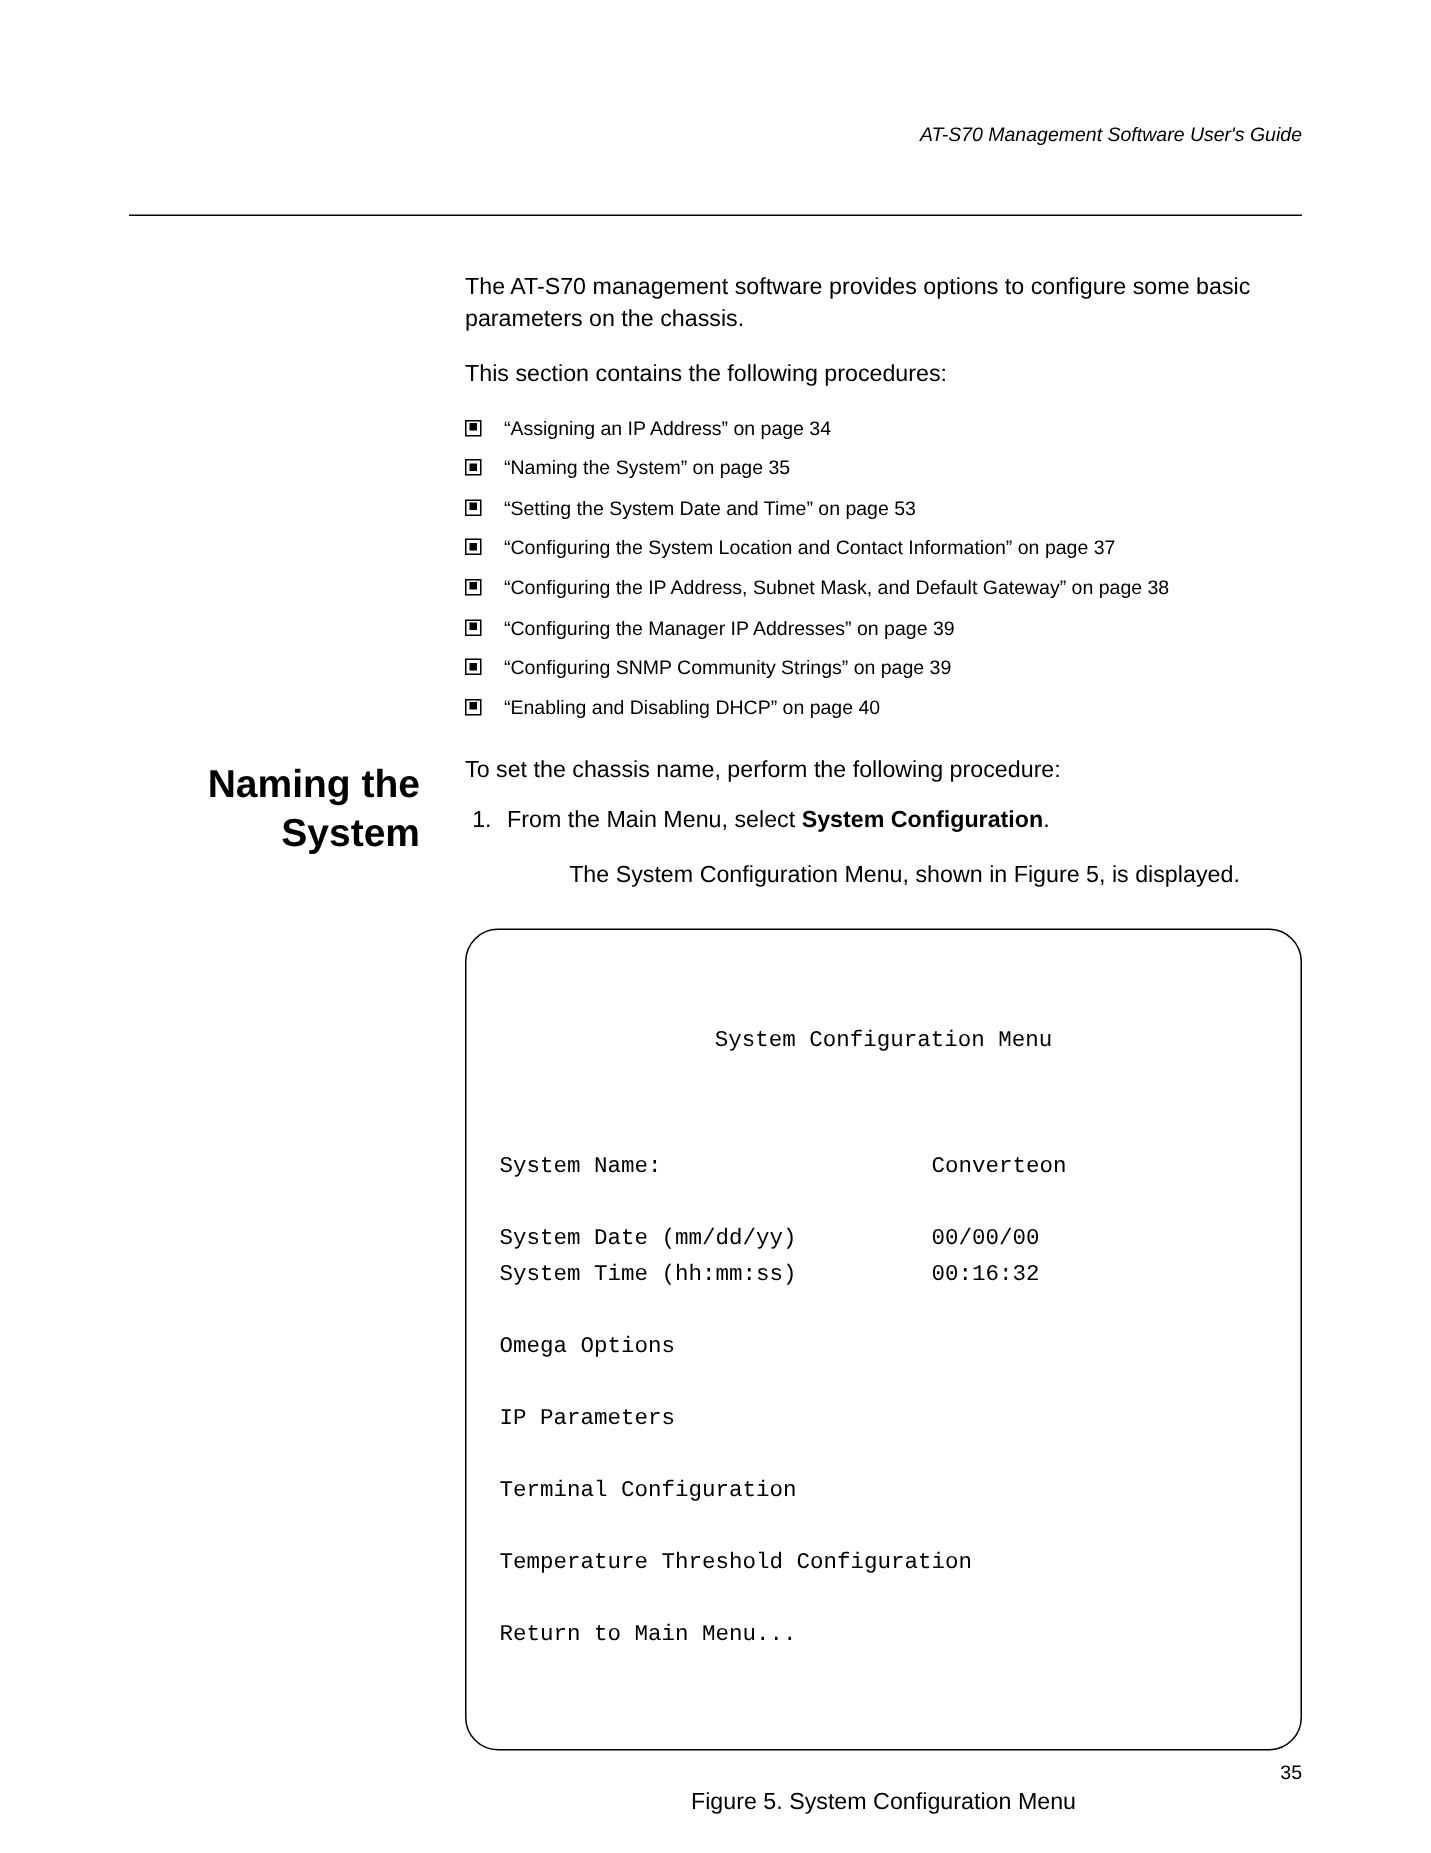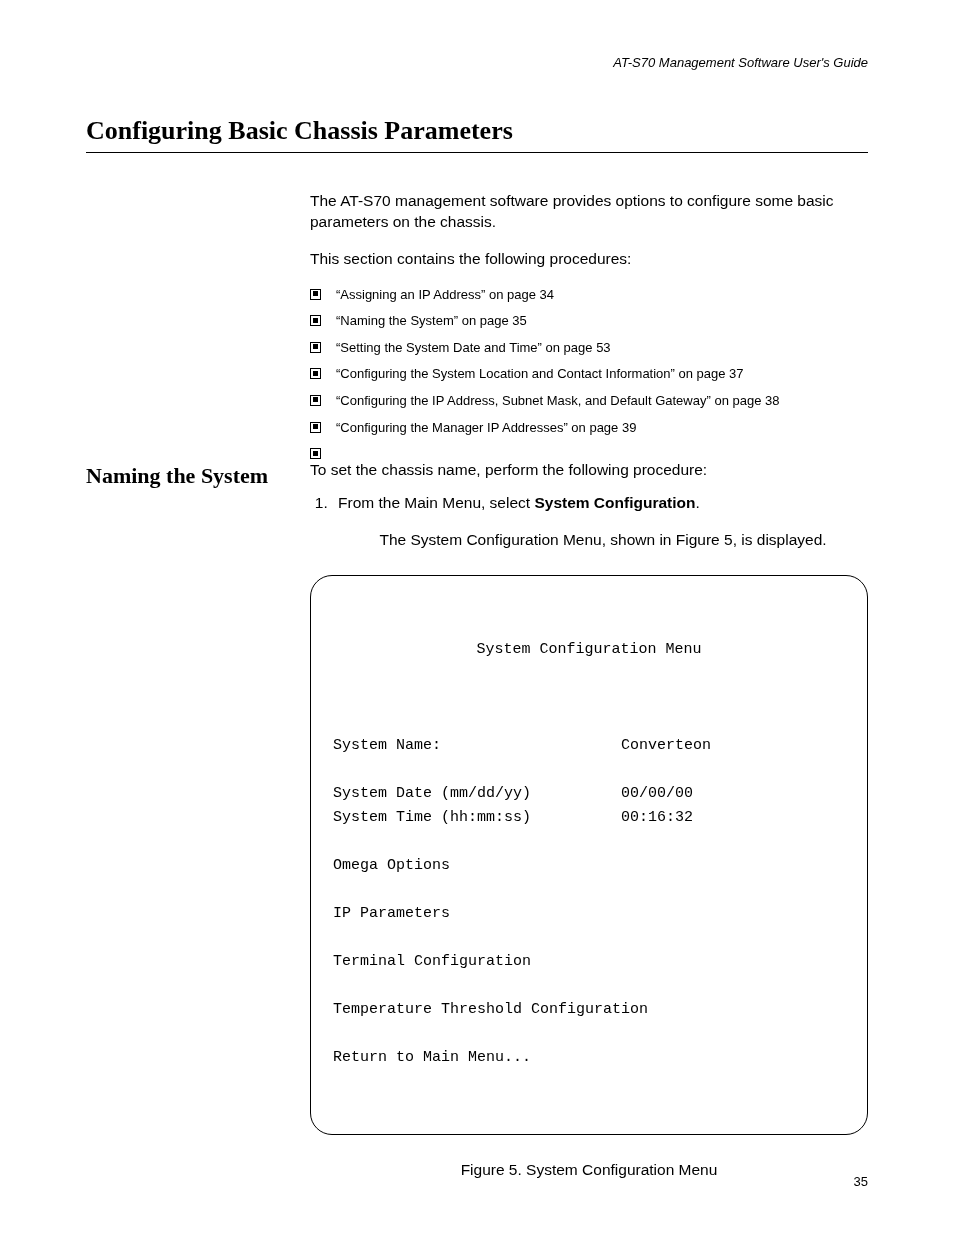--- a/index.html
+++ b/index.html
@@ -8,21 +8,21 @@
   background: #fff;
   font-family: Arial, Helvetica, sans-serif;
   font-size: 15px;
   color: #000;
 }
 .page {
   width: 954px;
   height: 1235px;
   position: relative;
   box-sizing: border-box;
-  padding: 55px 86px 40px 86px;
+  padding: 82px 86px 40px 86px;
 }
 .running-head {
   text-align: right;
   font-size: 13px;
   font-style: italic;
   font-family: Arial, Helvetica, sans-serif;
   margin-bottom: 46px;
 }
 .h1 {
   font-family: "Times New Roman", Times, serif;
@@ -74,26 +74,26 @@
   background: #000;
 }
 .section-row {
   display: flex;
   align-items: flex-start;
   margin-bottom: 4px;
 }
 .side-heading {
   width: 224px;
   flex: 0 0 224px;
-  text-align: left;
+  text-align: right;
   padding-right: 30px;
   box-sizing: border-box;
-  font-family: Liberation Serif, serif;
+  font-family: Liberation Sans, sans-serif;
   font-weight: bold;
-  font-size: 22px;
+  font-size: 26px;
   line-height: 1.25;
   padding-top: 2px;
 }
 .section-body {
   flex: 1;
 }
 ol.steps {
   padding-left: 22px;
   margin: 12px 0 16px 0;
 }
@@ -116,56 +116,56 @@
   padding: 14px 22px 16px 22px;
   margin-bottom: 26px;
   font-family: "Courier New", Courier, monospace;
   font-size: 15px;
   line-height: 1.6;
   white-space: pre;
 }
 .menu-title {
   text-align: center;
   white-space: normal;
-  margin-bottom: 24px;
+  margin-bottom: 12px;
 }
 .figure-caption {
   text-align: center;
   font-size: 15.5px;
   margin-bottom: 0;
 }
 .page-number {
   position: absolute;
   bottom: 46px;
   right: 86px;
   font-size: 13px;
 }
 </style>
 </head>
 <body>
 
 <div class="page">
 
   <div class="running-head">AT-S70 Management Software User's Guide</div>
 
-  <h1 class="h1">Configuring Basic Chassis Parameters</h1>
   <hr class="h1-rule">
 
   <div class="content-col">
     <p class="para">The AT-S70 management software provides options to configure some basic parameters on the chassis.</p>
     <p class="para">This section contains the following procedures:</p>
 
     <ul class="boxlist">
       <li><span class="box-icon"></span><span>“Assigning an IP Address” on page 34</span></li>
       <li><span class="box-icon"></span><span>“Naming the System” on page 35</span></li>
       <li><span class="box-icon"></span><span>“Setting the System Date and Time” on page 53</span></li>
       <li><span class="box-icon"></span><span>“Configuring the System Location and Contact Information” on page 37</span></li>
       <li><span class="box-icon"></span><span>“Configuring the IP Address, Subnet Mask, and Default Gateway” on page 38</span></li>
       <li><span class="box-icon"></span><span>“Configuring the Manager IP Addresses” on page 39</span></li>
-      <li><span class="box-icon"></span></li>
+      <li><span class="box-icon"></span><span>“Configuring SNMP Community Strings” on page 39</span></li>
+      <li><span class="box-icon"></span><span>“Enabling and Disabling DHCP” on page 40</span></li>
     </ul>
   </div>
 
   <div class="section-row">
     <div class="side-heading">Naming the System</div>
     <div class="section-body">
       <p class="para" style="margin-bottom:10px">To set the chassis name, perform the following procedure:</p>
       <ol class="steps">
         <li>
           <span>From the Main Menu, select </span><span class="bold">System Configuration</span><span>.</span>

